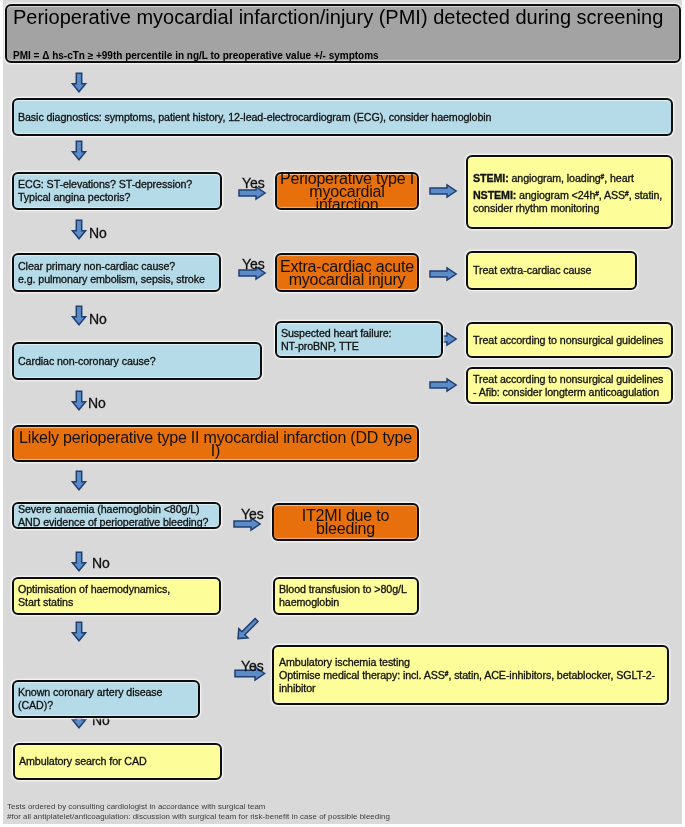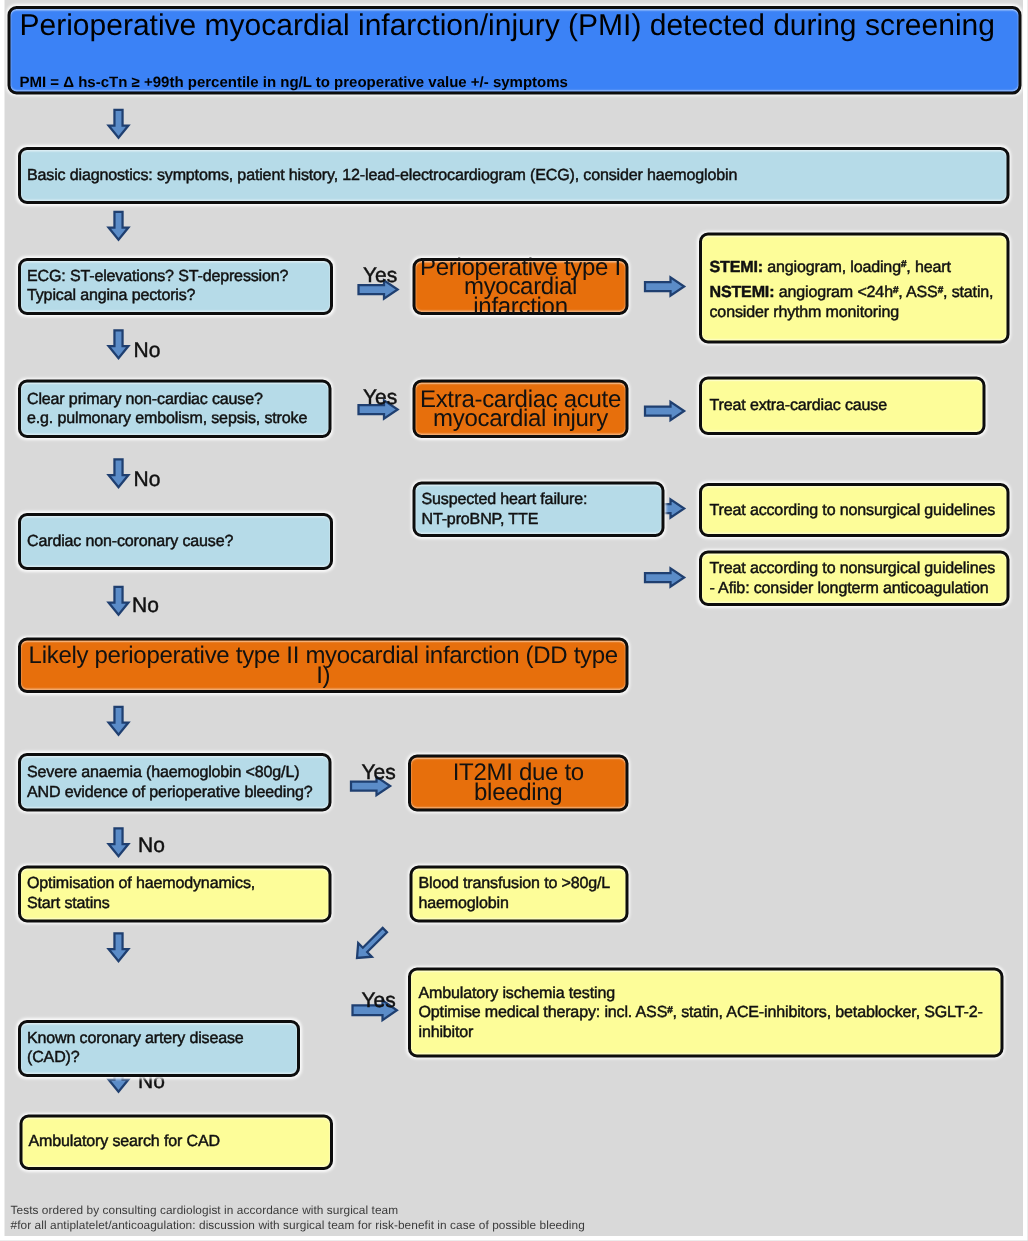--- a/index.html
+++ b/index.html
@@ -1,21 +1,21 @@
 <!DOCTYPE html>
 <html><head>
 <meta charset="utf-8">
 <style>
   html,body{margin:0;padding:0;}
   body{width:685px;height:827px;background:#ffffff;font-family:"Liberation Sans",sans-serif;overflow:hidden;}
   #page{position:relative;width:685px;height:827px;}
   #canvas{position:absolute;left:3px;top:0;width:679px;height:824px;background:#d9d9d9;}
   .box{position:absolute;box-sizing:border-box;border:2px solid #0d0d0d;border-radius:6px;display:flex;align-items:center;box-shadow:0 0 2px 0.8px rgba(255,255,255,0.9), inset 0 1px 1px rgba(255,255,255,0.55), inset 0 -1px 1px rgba(255,255,255,0.45);}
   .box .t{display:block;width:100%;}
-  .red{background:#3b82f6;gap:20px;}
+  .red{background:#a3a3a3;gap:20px;}
   .blue{background:#b6dbe8;}
   .orange{background:#e76f0c;}
   .yellow{background:#fdfd99;}
   .lbl{position:absolute;font-size:14px;color:#111;line-height:1;-webkit-text-stroke:0.3px #111;}
   .bd{font-size:10.7px;letter-spacing:-0.1px;line-height:13px;color:#111;-webkit-text-stroke:0.3px #111;}
   .box.orange .bd{font-weight:normal;font-size:16px;letter-spacing:-0.2px;-webkit-text-stroke:0px;}
   sup{font-size:0.62em;font-weight:bold;vertical-align:baseline;position:relative;top:-0.42em;line-height:0;}
   svg.arr{position:absolute;overflow:visible;}
   .ad{fill:#5b8cc8;stroke:#1f3f70;stroke-width:1.5;stroke-linejoin:miter;}
 </style>
@@ -110,42 +110,42 @@
         <span style="display:block;"><b>NSTEMI:</b><span>  angiogram &lt;24h</span><sup>#</sup><span>, ASS</span><sup>#</sup><span>,  statin,</span><br><span>consider rhythm monitoring</span></span>
       </span>
   </div>
 
   <div class="box blue" style="left:12px;top:253px;width:209px;height:39px;padding:0 4px;">
     <span class="t bd"><span>Clear primary non-cardiac cause?</span><br><span>e.g.  pulmonary embolism, sepsis, stroke</span></span>
   </div>
   <div class="box orange" style="left:275px;top:253px;width:144px;height:39px;justify-content:flex-start;">
     <span class="t bd" style="text-align:center;"><span>Extra-cardiac acute</span><br><span>myocardial injury</span></span>
   </div>
-  <div class="box yellow" style="left:466px;top:251px;width:191px;height:39px;padding:0 5px;">
+  <div class="box yellow" style="left:466px;top:251px;width:171px;height:39px;padding:0 5px;">
     <span class="t bd">Treat extra-cardiac cause</span>
   </div>
 
-  <div class="box blue" style="left:12px;top:342px;width:210px;height:38px;padding:0 4px;">
+  <div class="box blue" style="left:12px;top:342px;width:250px;height:38px;padding:0 4px;">
     <span class="t bd">Cardiac non-coronary cause?</span>
   </div>
   <div class="box blue" style="left:275px;top:321px;width:168px;height:37px;padding:0 4px;">
     <span class="t bd"><span>Suspected heart failure:</span><br><span>NT-proBNP, TTE</span></span>
   </div>
   <div class="box yellow" style="left:466px;top:322px;width:207px;height:36px;padding:0 5px;">
     <span class="t bd">Treat according to nonsurgical guidelines</span>
   </div>
   <div class="box yellow" style="left:466px;top:367px;width:207px;height:37px;padding:0 5px;">
     <span class="t bd"><span>Treat according to nonsurgical guidelines</span><br><span>- Afib: consider longterm anticoagulation</span></span>
   </div>
 
   <div class="box orange" style="left:12px;top:425px;width:407px;height:37px;justify-content:center;">
     <span class="t bd" style="text-align:center;">Likely perioperative type II myocardial infarction (DD type I)</span>
   </div>
 
-  <div class="box blue" style="left:12px;top:502px;width:209px;height:39px;padding:0 4px;">
+  <div class="box blue" style="left:12px;top:502px;width:209px;height:27px;padding:0 4px;">
     <span class="t bd"><span>Severe  anaemia (haemoglobin &lt;80g/L)</span><br><span>AND  evidence of perioperative bleeding?</span></span>
   </div>
   <div class="box orange" style="left:272px;top:503px;width:147px;height:38px;justify-content:center;">
     <span class="t bd" style="text-align:center;">IT2MI due to bleeding</span>
   </div>
 
   <div class="box yellow" style="left:12px;top:577px;width:209px;height:38px;padding:0 4px;">
     <span class="t bd"><span>Optimisation of haemodynamics,</span><br><span>Start statins</span></span>
   </div>
   <div class="box yellow" style="left:273px;top:577px;width:146px;height:38px;padding:0 4px;">

